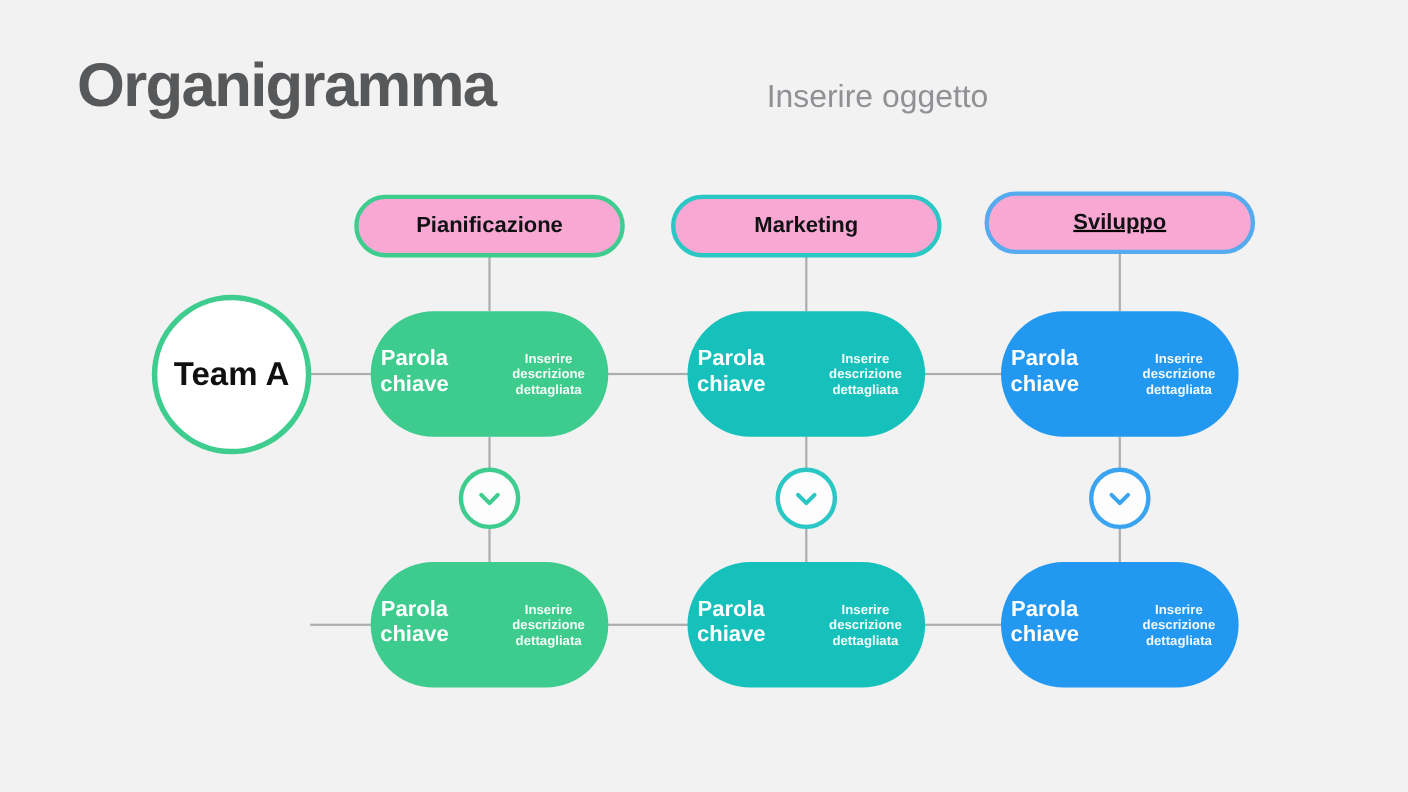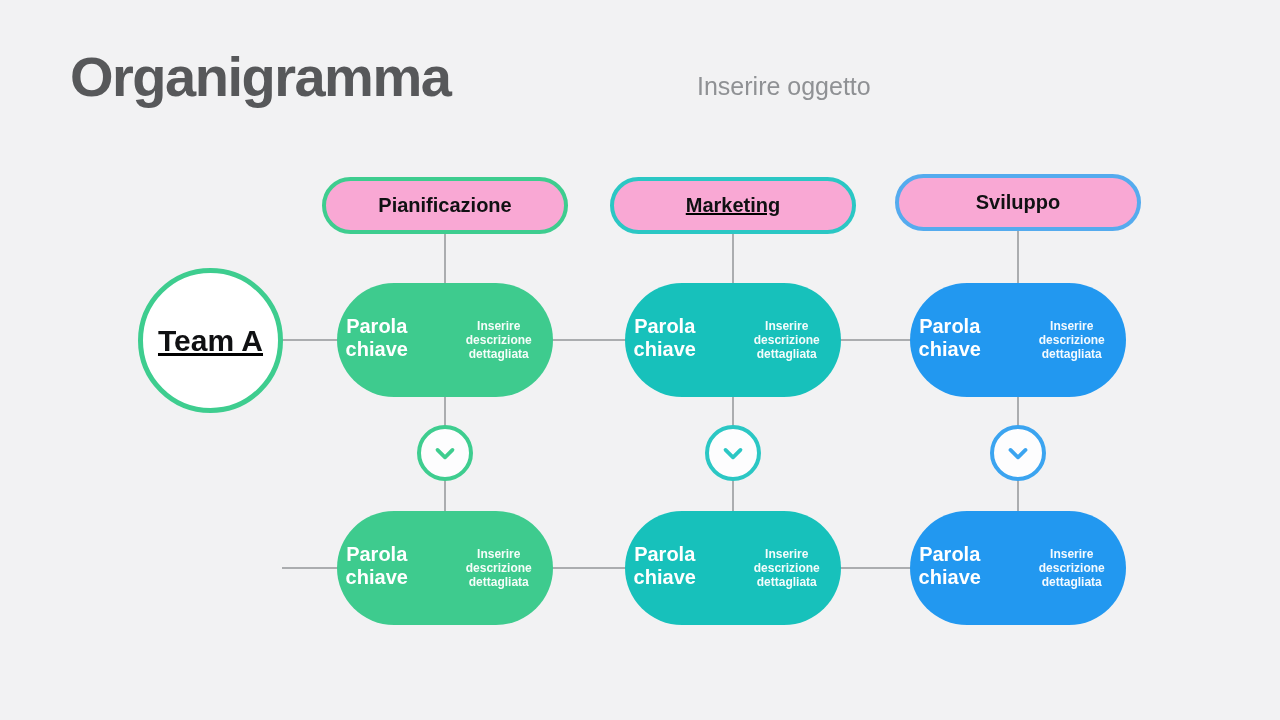--- a/index.html
+++ b/index.html
@@ -21,21 +21,21 @@
     position: absolute;
     left: 70px; top: 44px;
     font-size: 56px;
     font-weight: 700;
     letter-spacing: -1.5px;
     color: #57585a;
   }
   .page-subtitle {
     position: absolute;
     left: 697px; top: 72px;
-    font-size: 25px;
+    font-size: 29px;
     font-weight: 400;
     color: #8f9194;
   }
 
   
   .line { position: absolute; background: #abadaf; z-index: 1; }
   .line.h { height: 2px; }
   .line.v { width: 2px; }
 
   
@@ -48,34 +48,33 @@
     border-radius: 29px;
     display: flex; align-items: center; justify-content: center;
     z-index: 2;
   }
   .col-header span {
     font-size: 20px;
     font-weight: 700;
     color: #101113;
   }
   .col-header.c1 { left: 322px; }
-  .col-header.c2 { left: 610px; text-decoration: underline; }
-  .col-header.c3 { left: 895px; top: 174px; }
+  .col-header.c2 { left: 610px; }
+  .col-header.c3 { left: 895px; top: 174px; text-decoration: underline; }
 
   
   .team-circle {
     position: absolute;
     left: 138px;
     width: 145px; height: 145px;
     background: #ffffff;
     border: 5px solid #ccc;
     border-radius: 50%;
     display: flex; align-items: center; justify-content: center;
     z-index: 2;
-    text-decoration: underline;
   }
   .team-circle span {
     font-size: 30px;
     font-weight: 700;
     color: #0f1012;
   }
   .team-circle.r1 { top: 268px; }
   .team-circle.r2 { top: 496px; }
 
   

